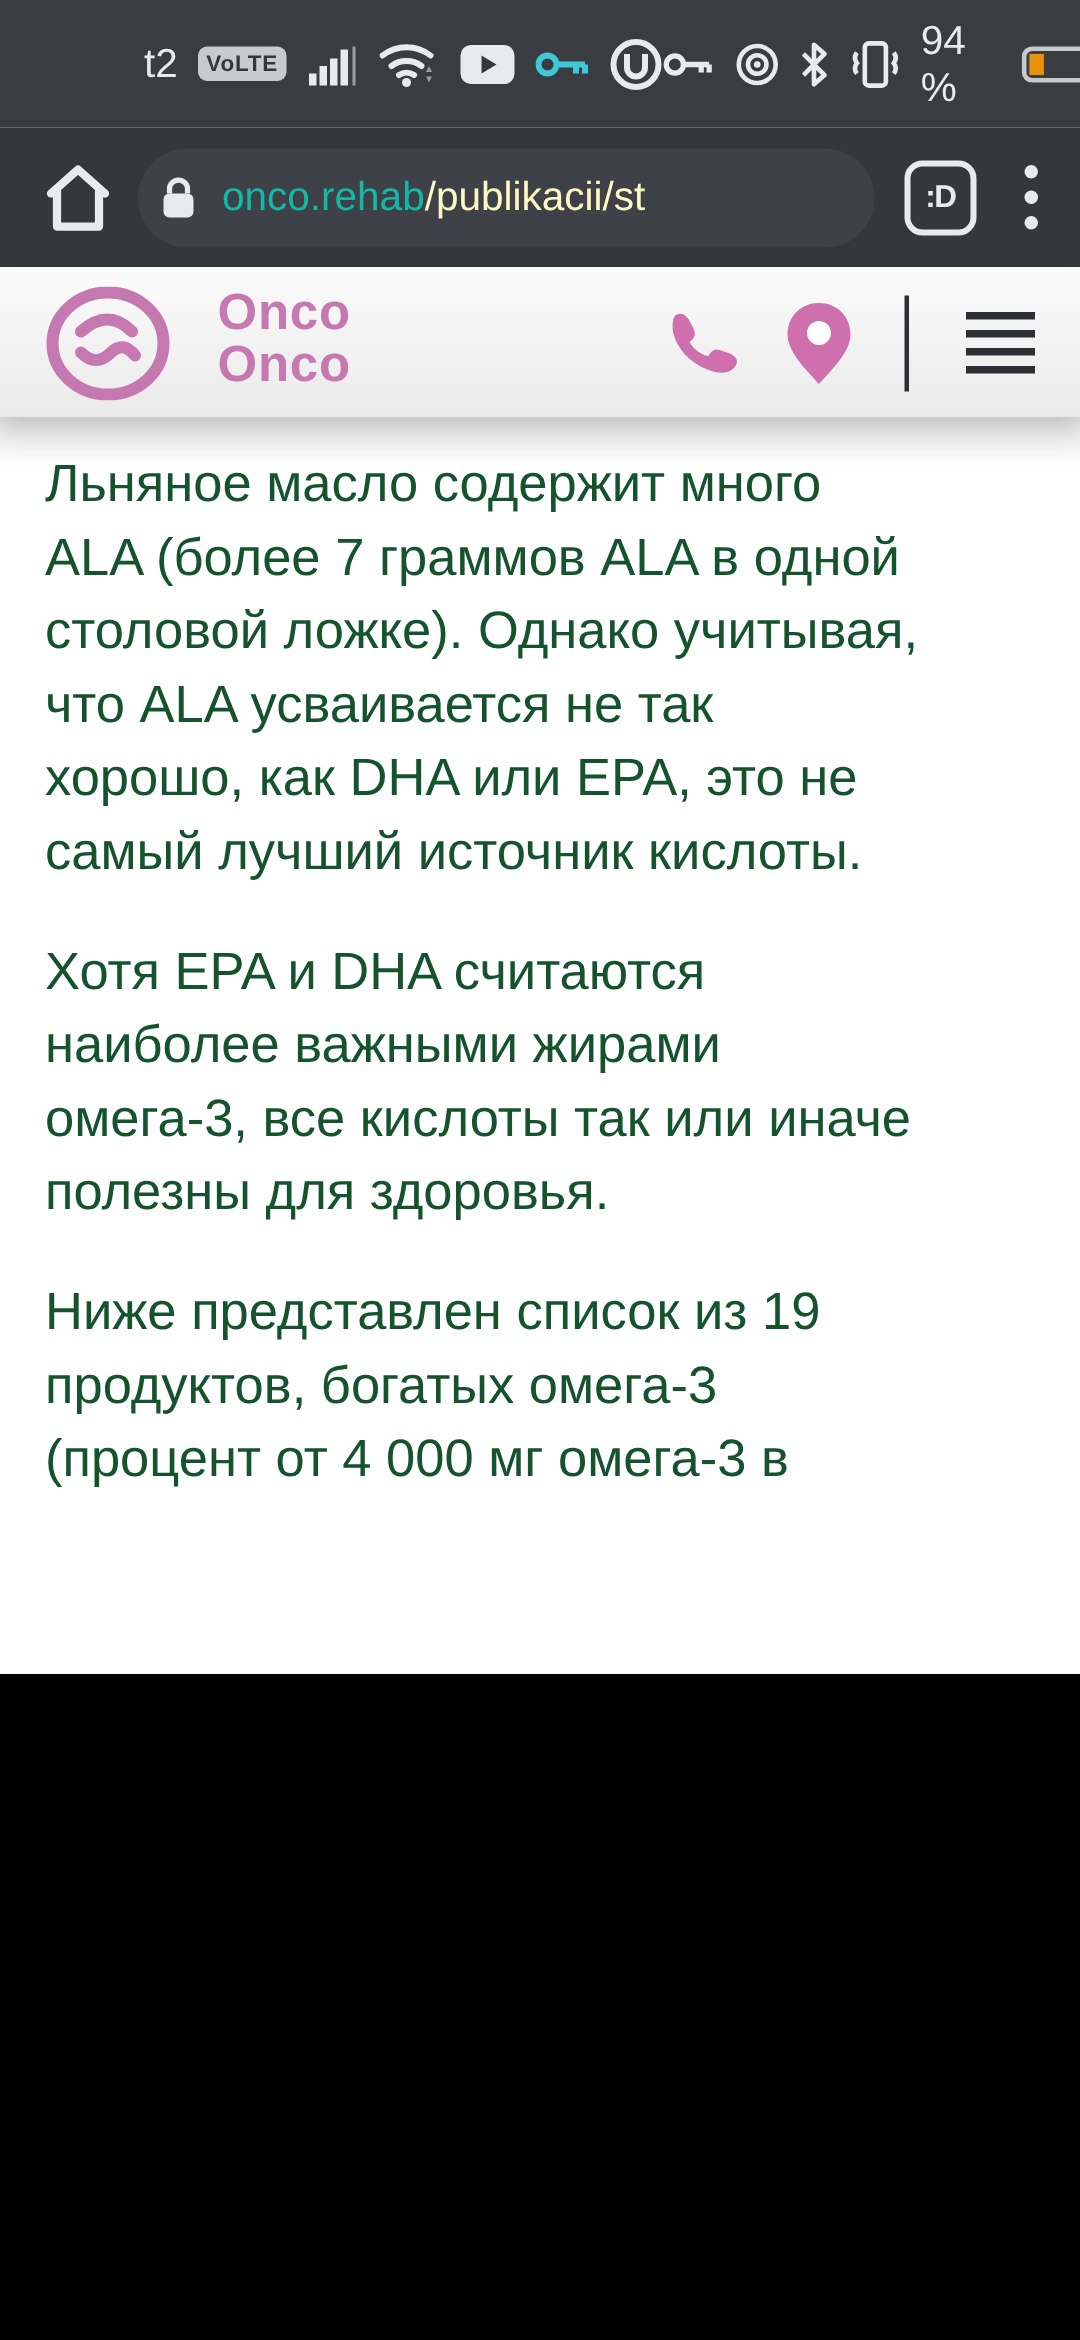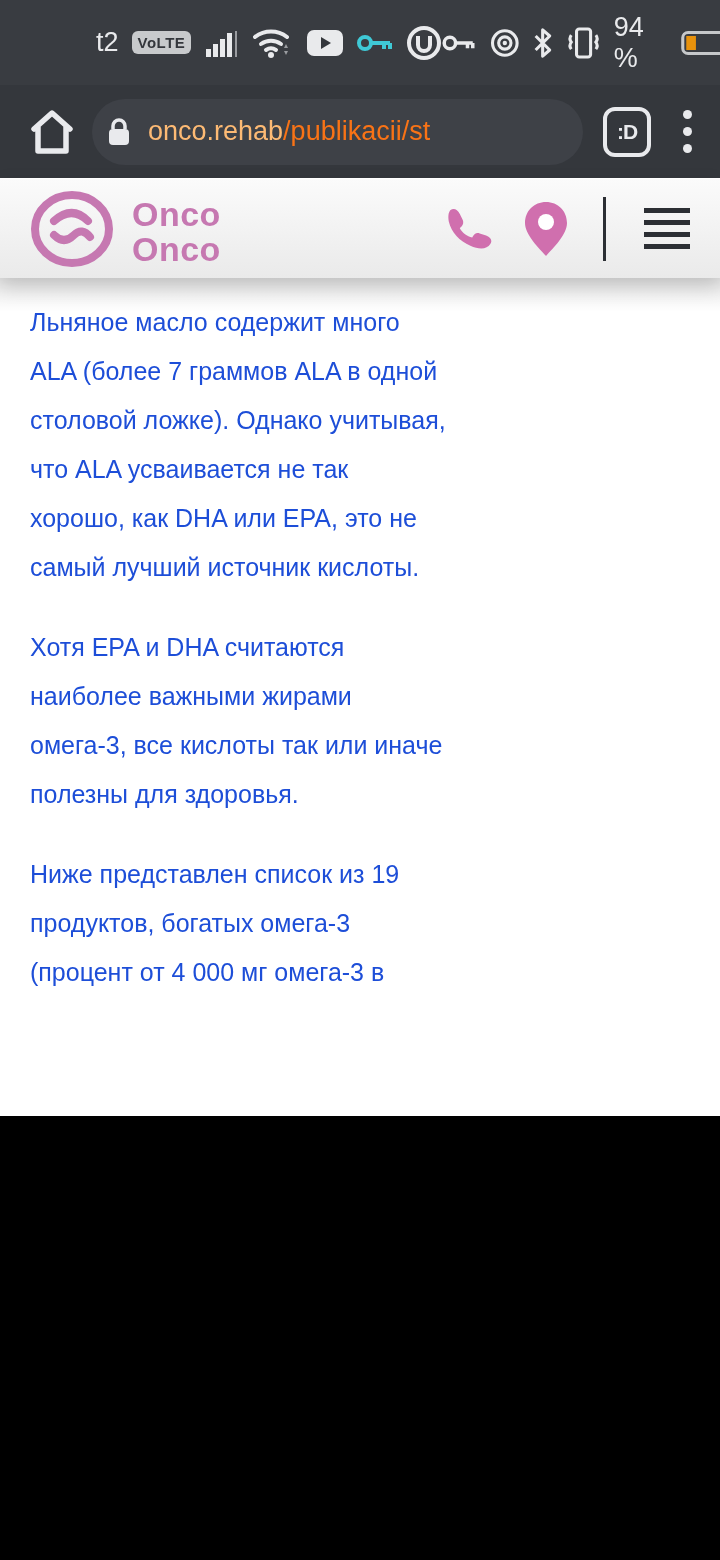--- a/index.html
+++ b/index.html
@@ -12,44 +12,44 @@
   .sb-group{display:flex;align-items:center;gap:13px;}
   .sb-text{font-size:27px;color:#e9eaec;}
   .volte{background:#c8cacc;color:#34373c;font-weight:bold;font-size:15px;border-radius:6px;
     padding:4px 6px;line-height:1;letter-spacing:.5px;}
 
   
   .toolbar{height:93px;background:#34373c;display:flex;align-items:center;padding:0 22px 0 28px;box-sizing:border-box;}
   .url-pill{flex:1;height:66px;border-radius:33px;background:#3e4147;display:flex;align-items:center;
     margin:0 20px 0 16px;padding:0 24px 0 16px;box-sizing:border-box;overflow:hidden;white-space:nowrap;}
   .url-text{font-size:27px;margin-left:18px;overflow:hidden;text-overflow:clip;}
-  .url-host{color:#fdba74;text-align:center;}
-  .url-path{color:#f97316;}
+  .url-host{color:#14b8a6;text-align:center;}
+  .url-path{color:#fef9c3;}
   .tab-badge{width:40px;height:42px;border:4px solid #e9eaed;border-radius:12px;display:flex;align-items:center;
     justify-content:center;color:#e9eaed;font-weight:bold;font-size:21px;letter-spacing:-1px;margin-right:26px;}
   .kebab{display:flex;flex-direction:column;gap:8px;padding:6px;}
   .kebab span{width:9px;height:9px;border-radius:50%;background:#e9eaed;}
 
   
   .site-header{height:100px;background:linear-gradient(#fbfbfb,#eaeaea);display:flex;align-items:center;
     padding:0 26px 0 30px;box-sizing:border-box;position:relative;z-index:5;
     box-shadow:0 8px 18px rgba(0,0,0,.16);border-top:1px solid #fff;}
-  .logo{display:flex;align-items:flex-end;gap:18px;}
+  .logo{display:flex;align-items:flex-start;gap:31px;}
   .logo-text{color:#c678b1;font-size:34px;line-height:35px;font-weight:600;letter-spacing:.5px;}
   .hdr-actions{margin-left:auto;display:flex;align-items:center;gap:30px;}
   .hdr-divider{width:3px;height:64px;background:#2c2f34;margin:0 4px;}
   .hamburger{display:flex;flex-direction:column;gap:7px;padding:4px;}
   .hamburger span{display:block;width:46px;height:5px;background:#2c2f34;}
 
   
   .content{position:relative;background:#fff;height:1200px;box-sizing:border-box;
     padding:20px 26px 0 30px;overflow:hidden;}
   .content::before{content:"";position:absolute;left:0;top:0;width:100%;height:34px;
     background:linear-gradient(rgba(0,0,0,.10),rgba(0,0,0,0));pointer-events:none;}
-  .content p{margin:0 0 31px 0;font-size:25px;line-height:49px;color:#1d4ed8;white-space:pre-line;}
+  .content p{margin:0 0 31px 0;font-size:35px;line-height:49px;color:#14532d;white-space:pre-line;}
 
   
   .fab-top{position:absolute;left:577px;top:1202px;width:80px;height:78px;border-radius:14px;
     background:#b45a9f;display:flex;align-items:center;justify-content:center;z-index:20;}
   .fab-chat{position:absolute;left:550px;top:1310px;width:132px;height:132px;border-radius:50%;
     background:linear-gradient(125deg,#c23f92 8%,#8f3d7e 45%,#3e3f69 92%);display:flex;align-items:center;
     justify-content:center;z-index:20;}
   .chat-badge{position:absolute;left:92px;top:-6px;width:42px;height:42px;border-radius:50%;background:#ee3a2c;
     color:#fff;font-size:24px;font-weight:bold;display:flex;align-items:center;justify-content:center;}
 

